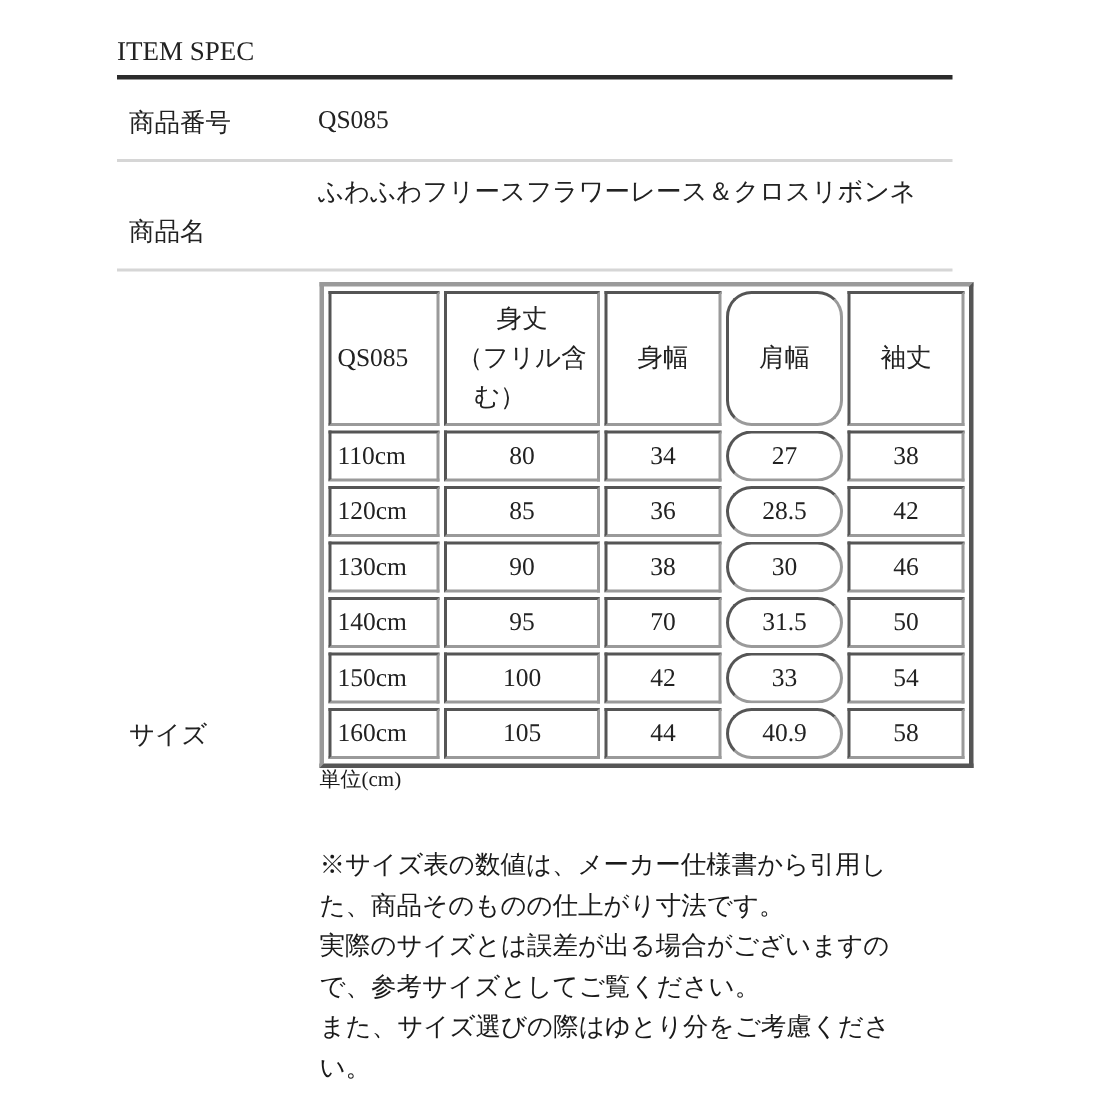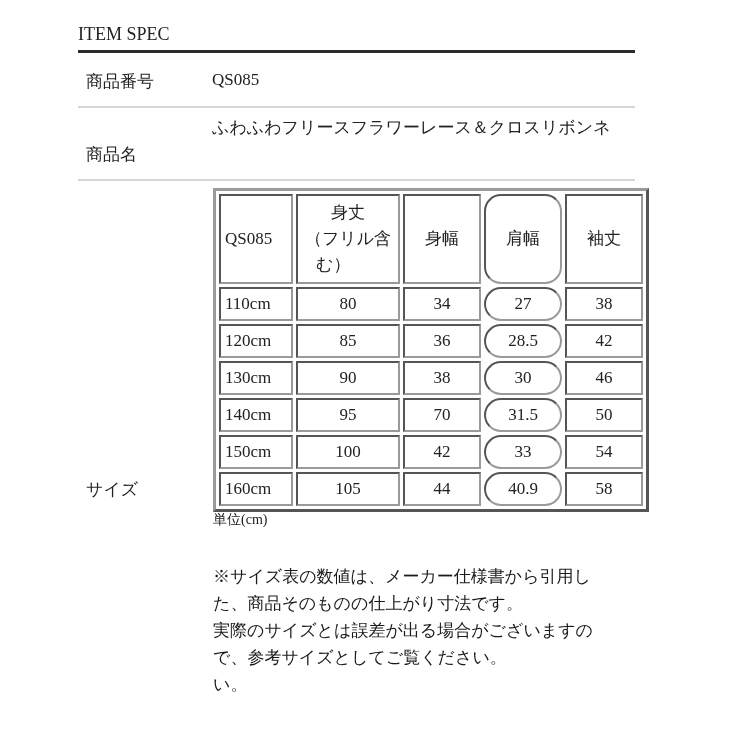--- a/index.html
+++ b/index.html
@@ -100,14 +100,15 @@
 </tbody>
   </table>
 
 <div class="unit">単位(cm)</div>
 
 <div class="notes">
   <div>※サイズ表の数値は、メーカー仕様書から引用し</div>
   <div>た、商品そのものの仕上がり寸法です。</div>
   <div>実際のサイズとは誤差が出る場合がございますの</div>
   <div>で、参考サイズとしてご覧ください。</div>
+  <div>また、サイズ選びの際はゆとり分をご考慮くださ</div>
   <div>い。</div>
 </div>
 
 </body></html>

